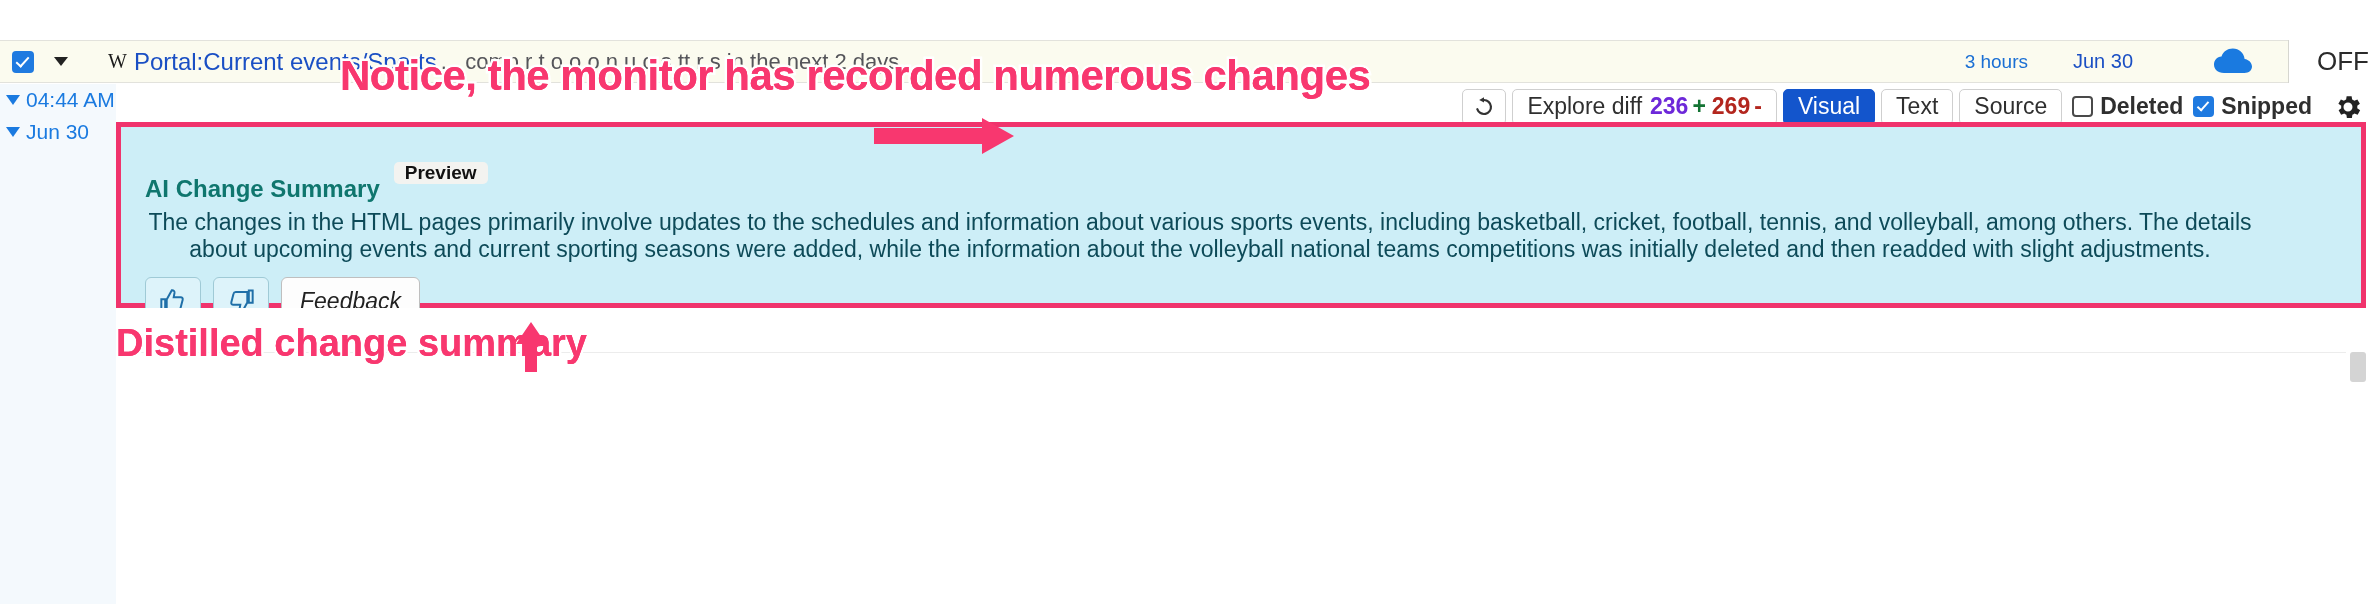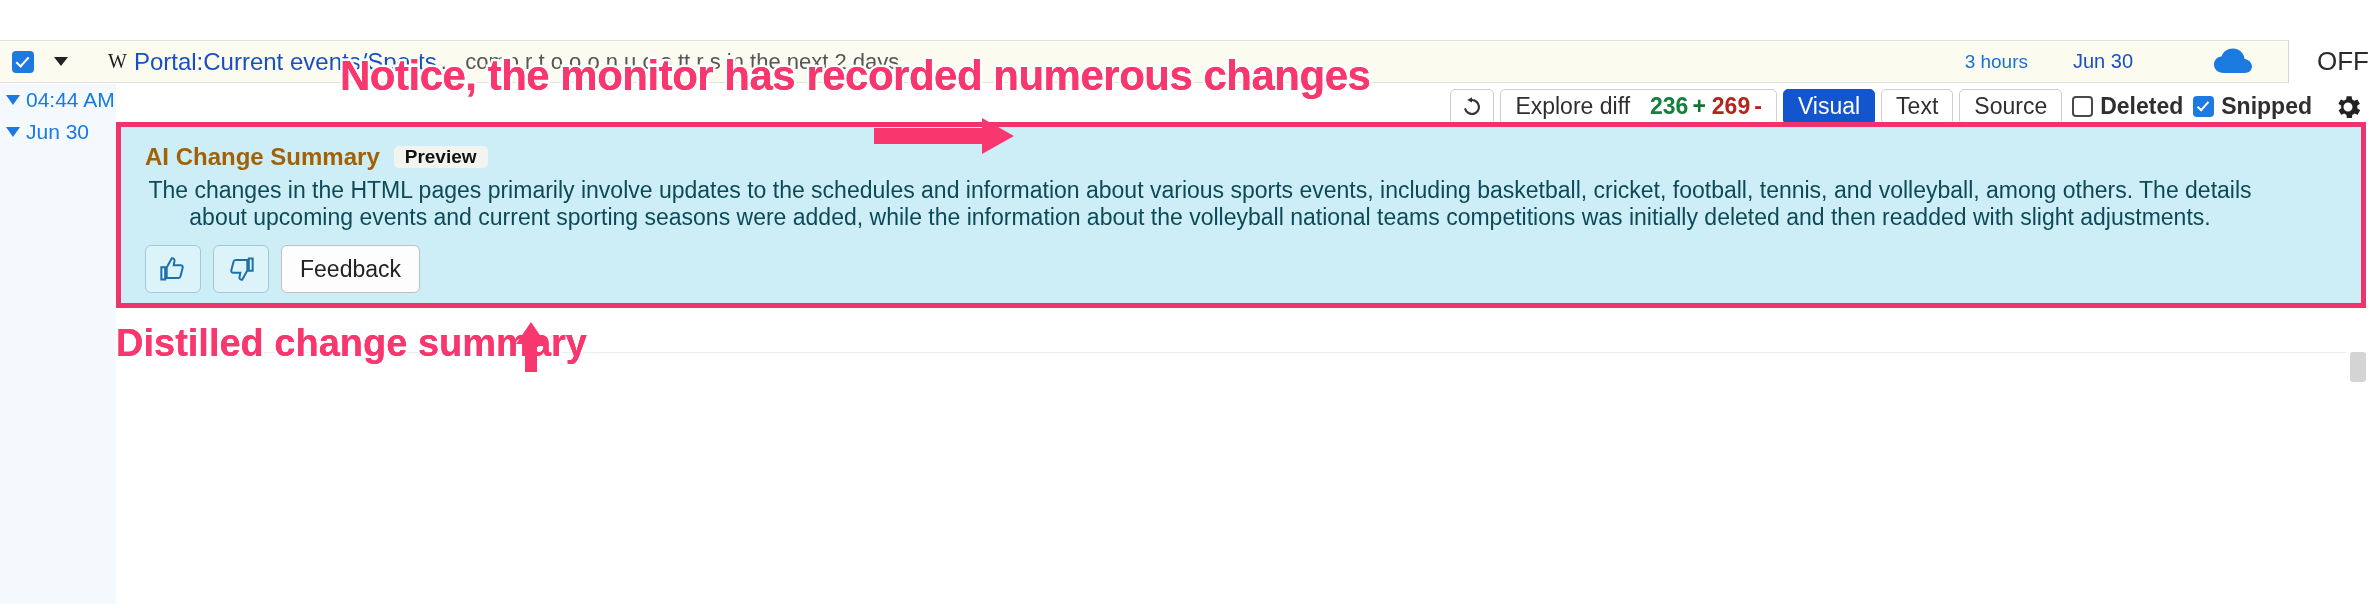--- a/index.html
+++ b/index.html
@@ -177,21 +177,21 @@
     width: 44px;
     padding: 0;
     font-size: 20px;
     color: #333;
   }
   .tb-btn.active {
     background: #1355cc;
     border-color: #1355cc;
     color: #ffffff;
   }
-  .num-add { color: #15803d; font-weight: bold; margin-left: 20px; }
+  .num-add { color: #6d28d9; font-weight: bold; margin-left: 8px; }
   .num-del { color: #b3261e; font-weight: bold; margin-left: 6px; }
   .plusmin { color: #137333; font-weight: bold; margin-left: 4px;}
   .minussym { color: #b3261e; font-weight: bold; margin-left: 4px;}
   .chk-pill {
     height: 36px;
     display: flex;
     align-items: center;
     font-size: 23px;
     color: #2f2f2f;
     margin-left: 10px;
@@ -245,21 +245,22 @@
   }
   .ai-head {
     display: flex;
     align-items: center;
     gap: 14px;
     margin-bottom: 6px;
   }
   .ai-title {
     font-size: 24px;
     font-weight: bold;
-    color: #a16207;
+    color: #0f766e;
+    margin-top: 32px;
   }
   .preview-badge {
     background: #f3f3f0;
     border-radius: 5px;
     padding: 0 11px;
     font-size: 19px;
     font-weight: bold;
     color: #111;
   }
   .ai-body {
@@ -267,20 +268,21 @@
     line-height: 1.18;
     color: #0d4a58;
     max-width: 2110px;
     text-align: center;
   }
   .ai-actions {
     display: flex;
     align-items: flex-end;
     gap: 12px;
     margin-top: 14px;
+    font-style: italic;
   }
   .thumb-btn {
     width: 54px; height: 46px;
     border: 1px solid #9fcad6;
     background: #ddf3fa;
     border-radius: 6px;
     display: flex;
     align-items: center;
     justify-content: center;
     cursor: pointer;

